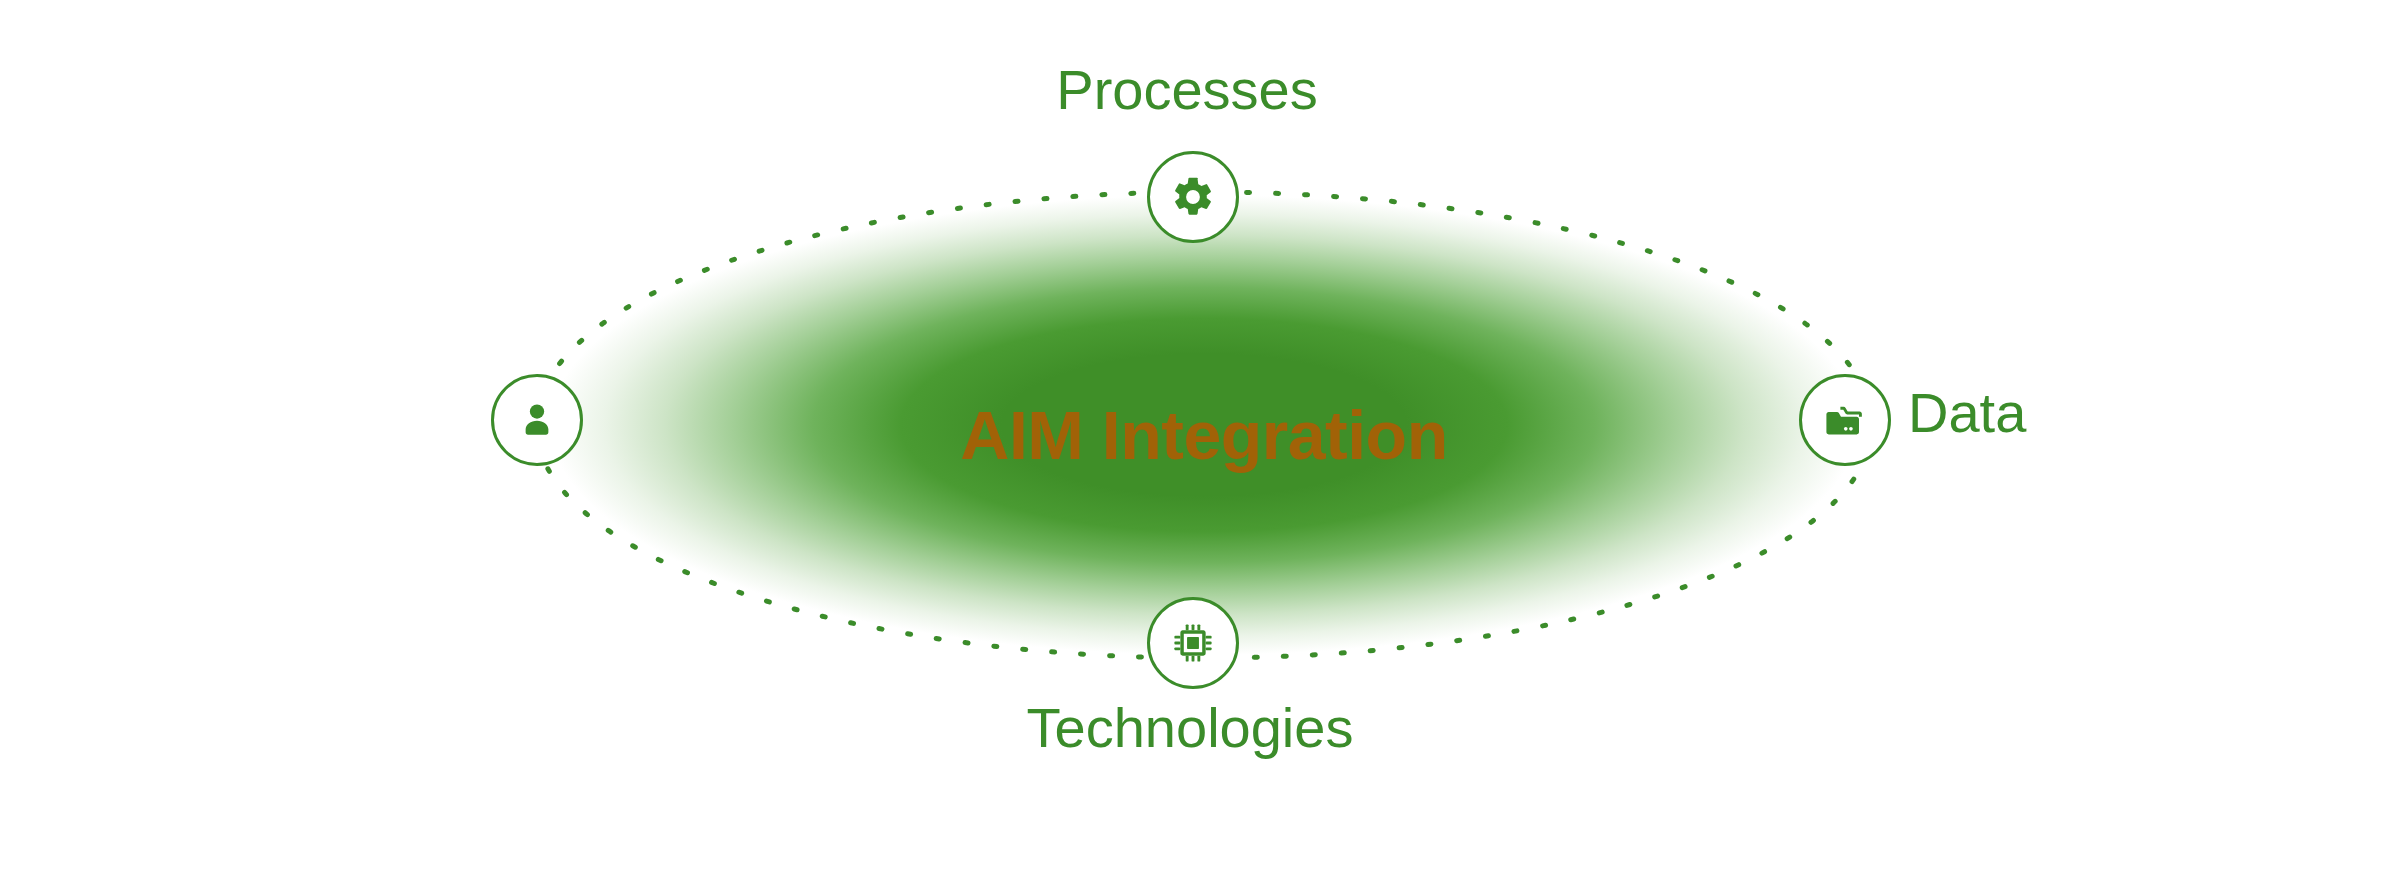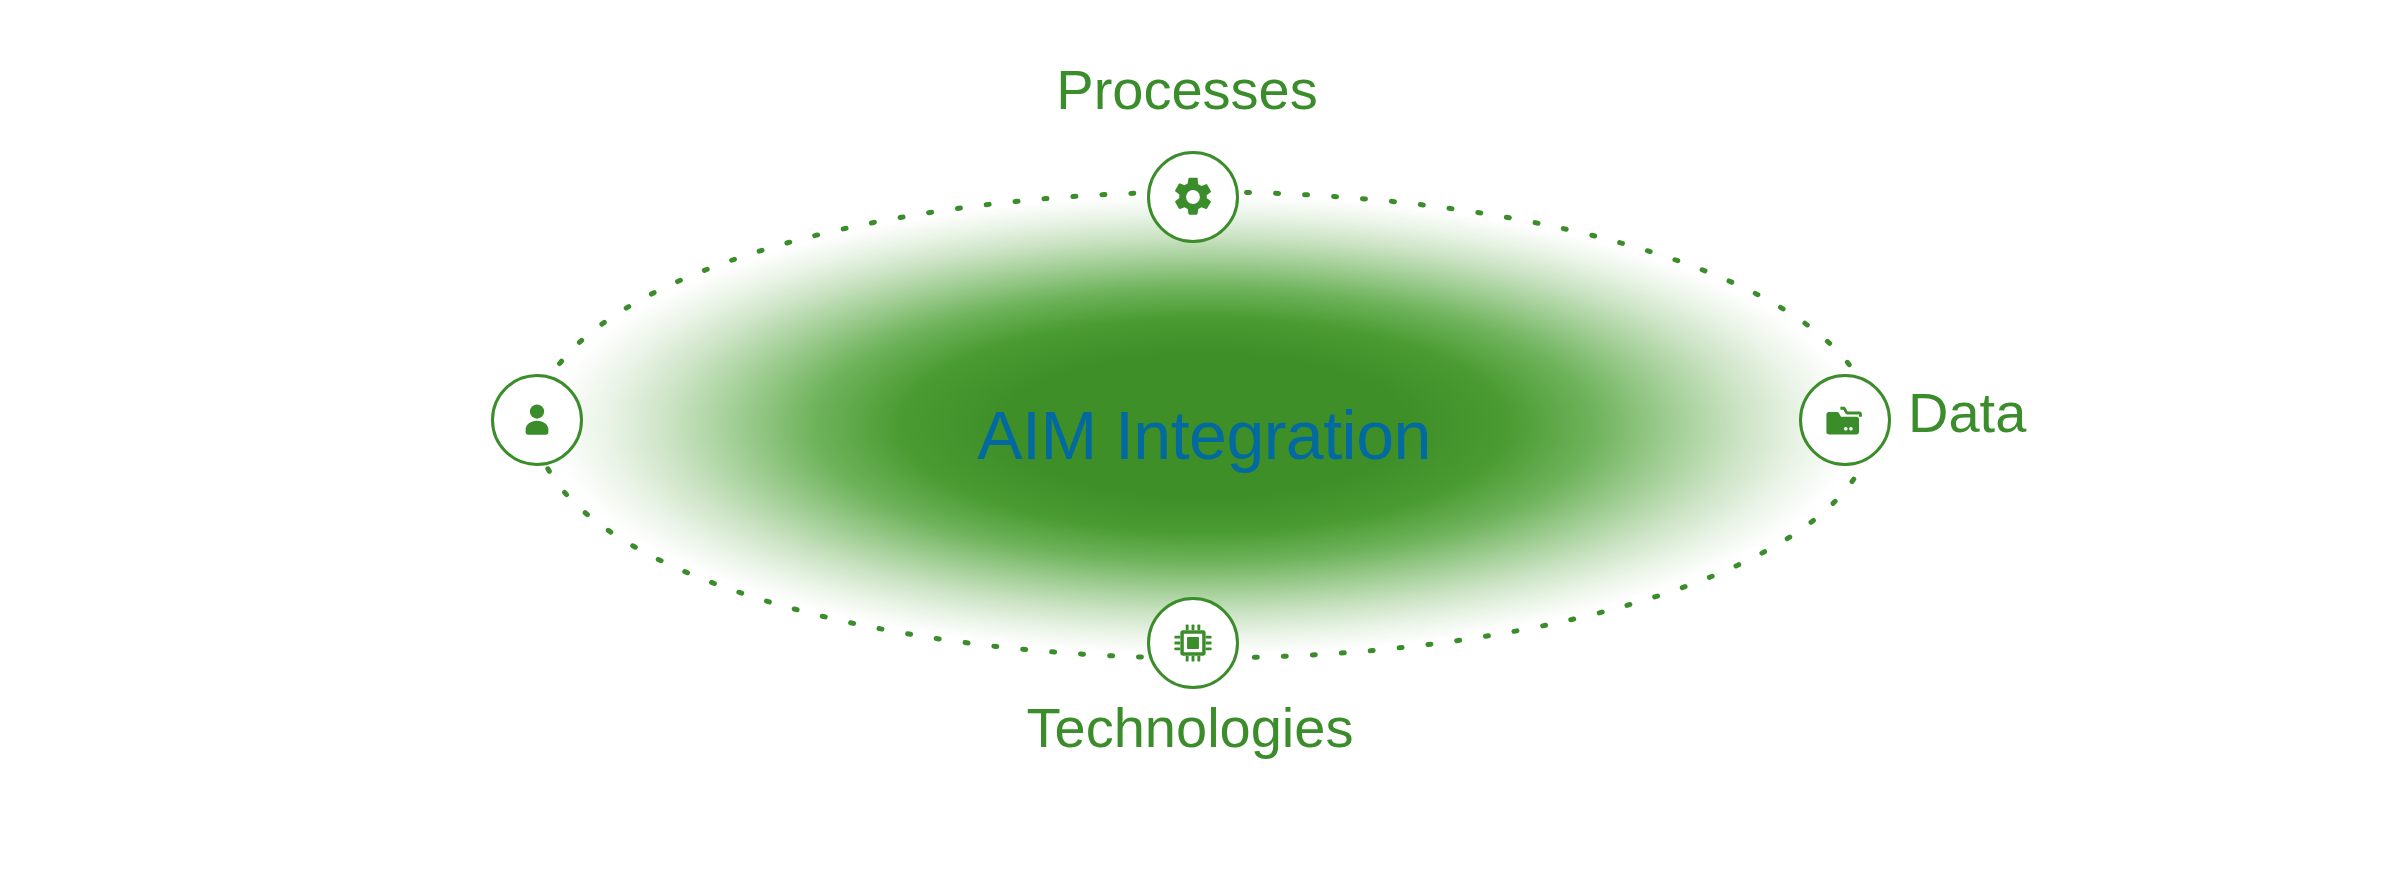--- a/index.html
+++ b/index.html
@@ -58,24 +58,24 @@
     left: 0;
     top: 0;
     width: 2400px;
     height: 870px;
     display: flex;
     align-items: center;
     justify-content: center;
   }
   .center-label .title {
     margin-left: 8px;
-    color: #0369a1;
+    color: #a16207;
     font-family: "Liberation Sans", sans-serif;
     font-size: 68px;
-    font-weight: normal;
+    font-weight: bold;
     letter-spacing: -0.5px;
     line-height: 1;
     white-space: nowrap;
   }
 
   
   .node {
     position: absolute;
     width: 92px;
     height: 92px;

